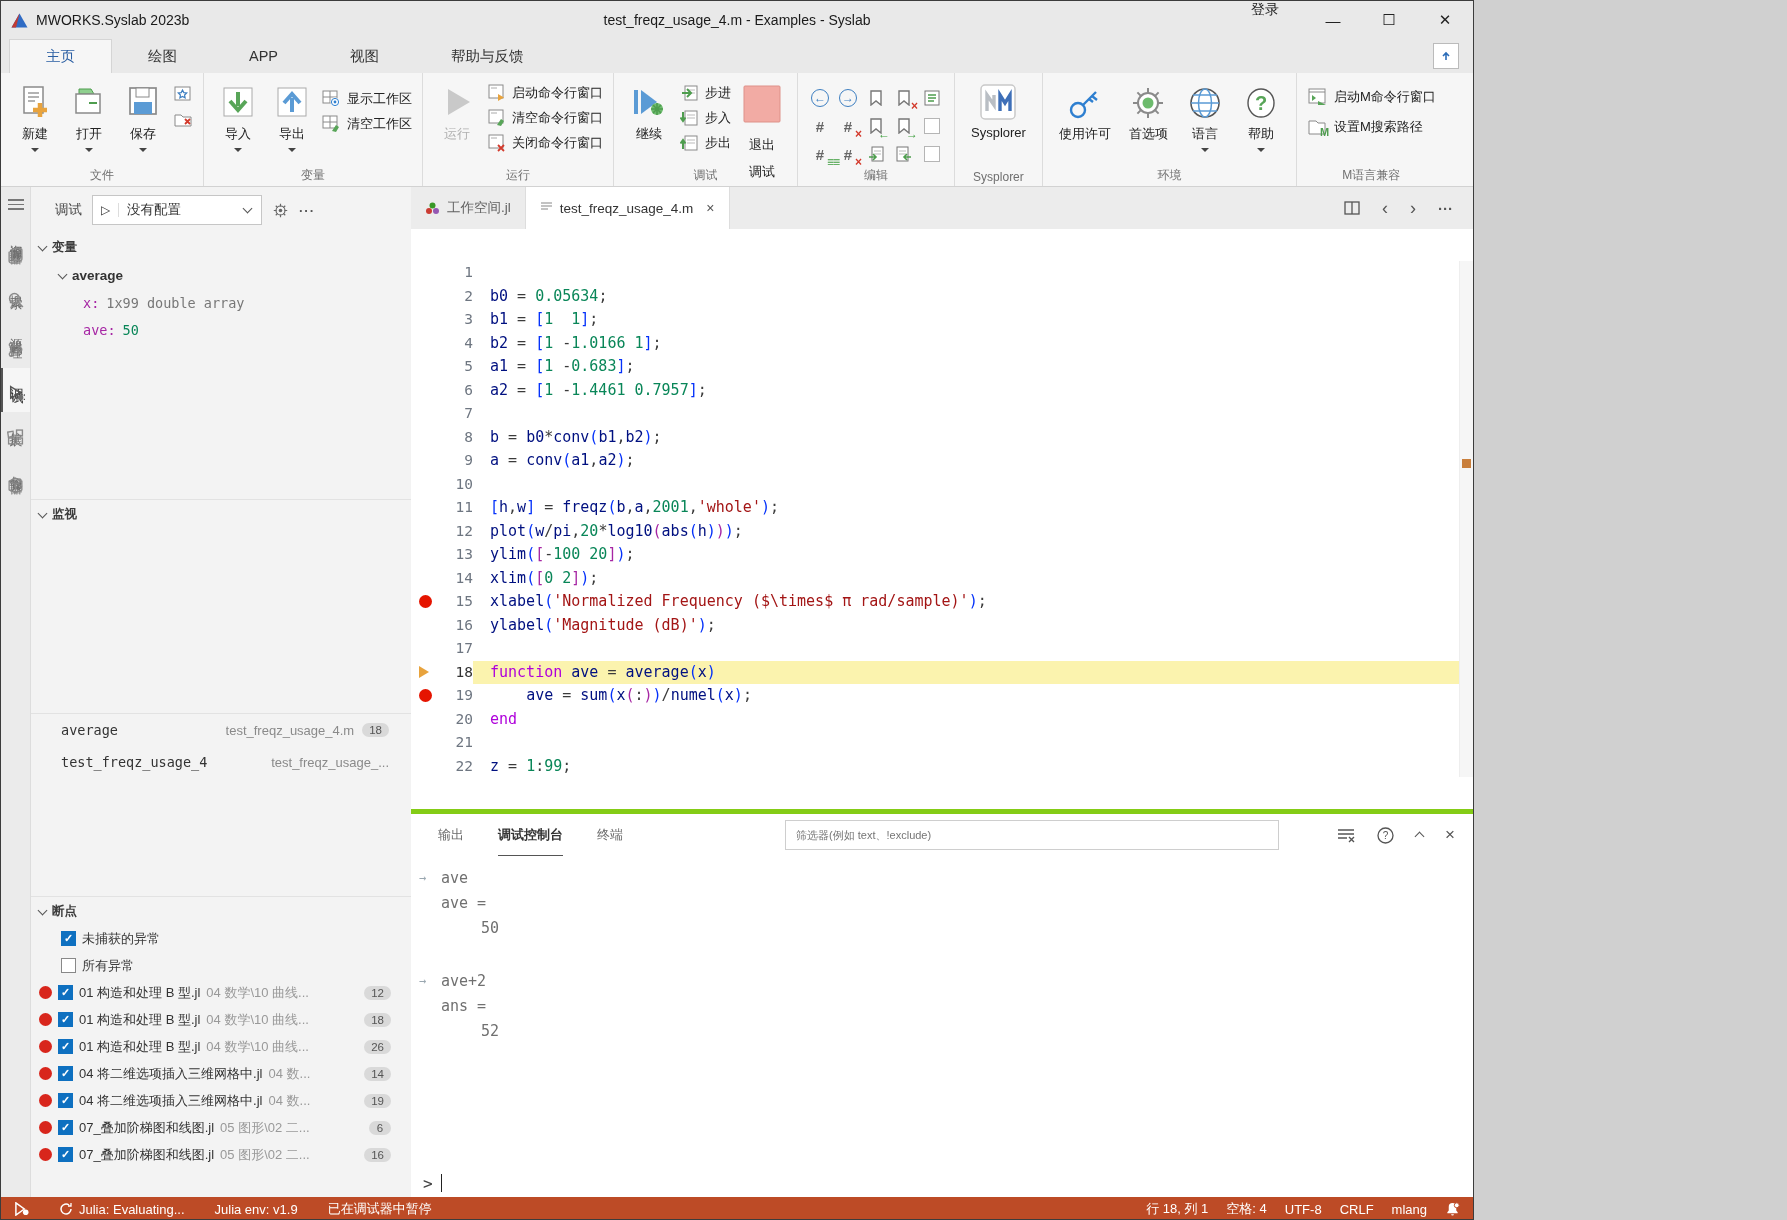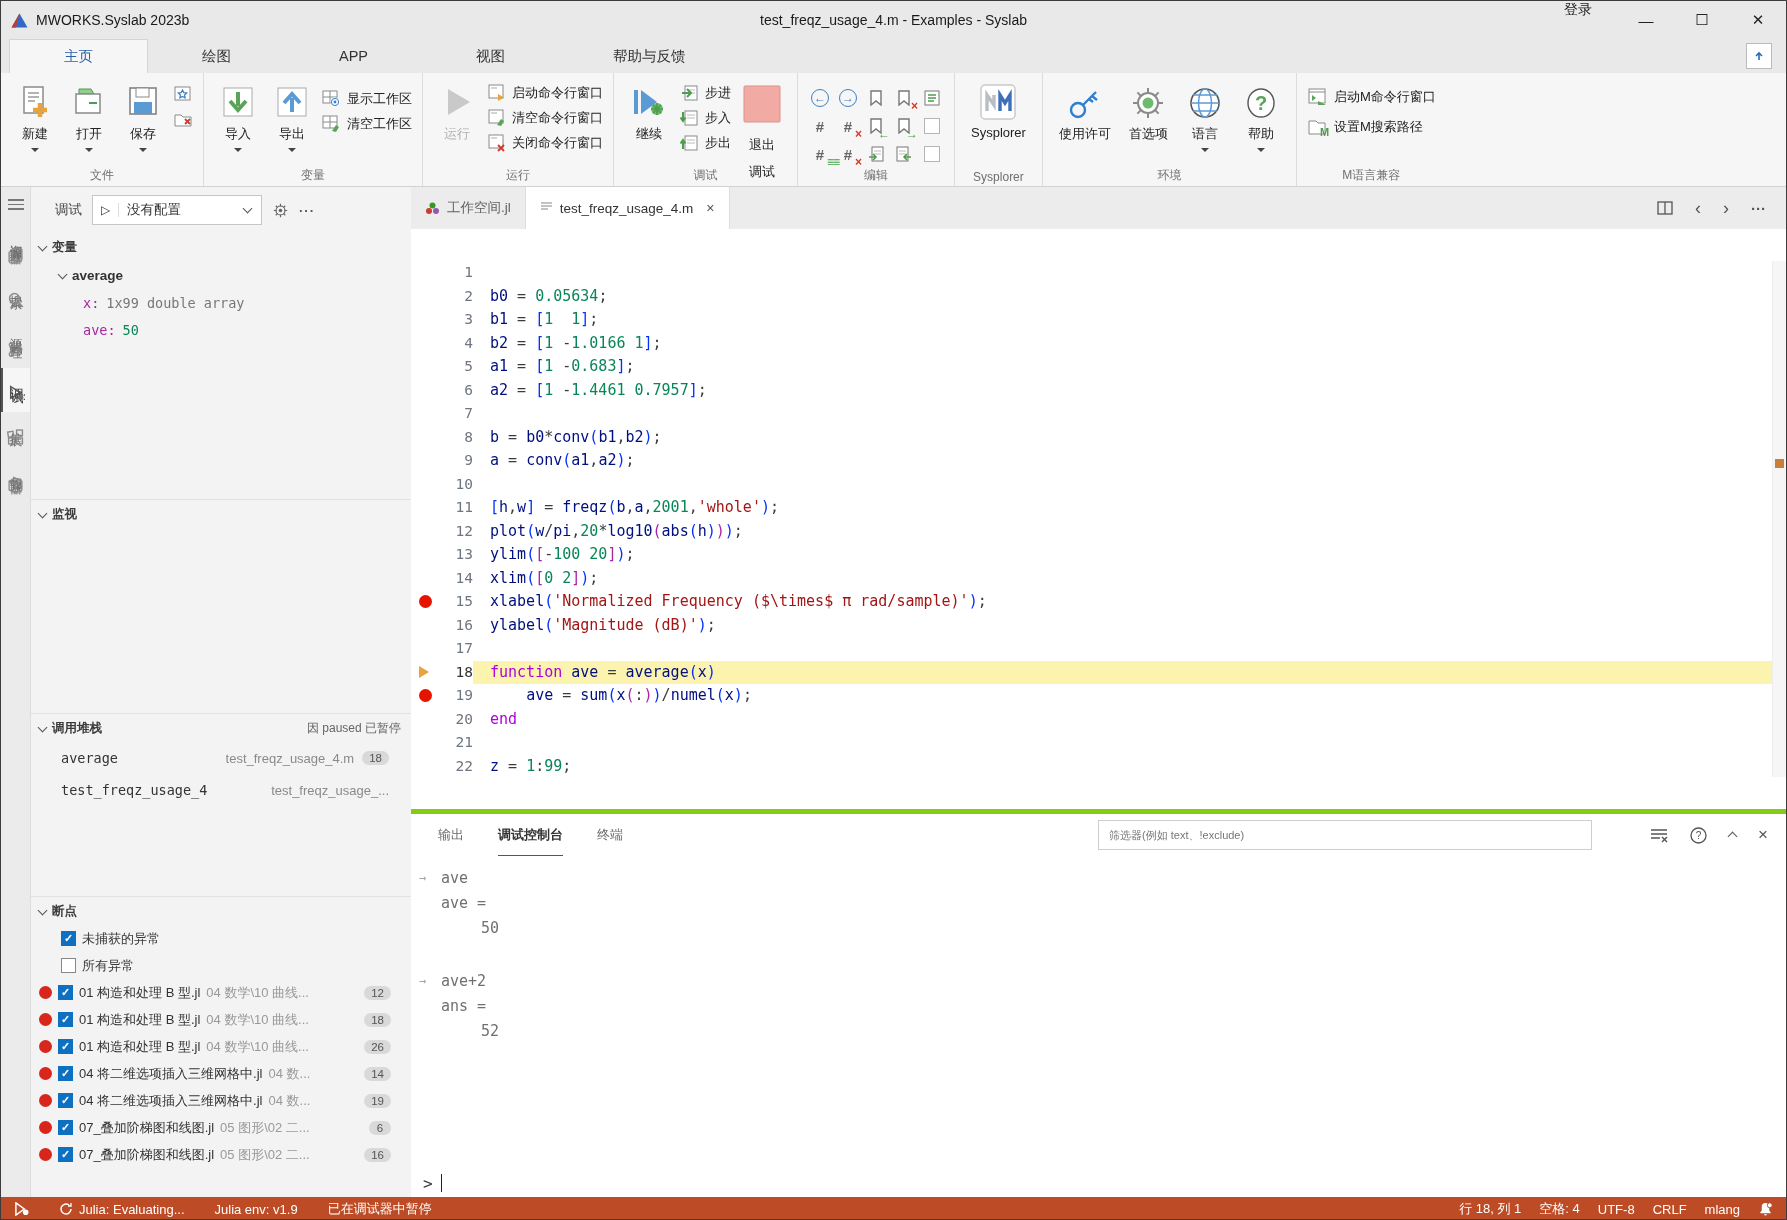--- a/index.html
+++ b/index.html
@@ -1,30 +1,30 @@
 <!DOCTYPE html>
 <html><head>
 <meta charset="utf-8">
 <style>
   * { box-sizing: border-box; margin: 0; padding: 0; }
   html,body { background:#d0d0d0; }
   body { font-family:"Liberation Sans", sans-serif; }
-  .window { position:relative; width:1787px; height:1220px; background:#fff; border:1px solid #3c3c3c; overflow:hidden; }
+  .window { position:relative; width:1474px; height:1220px; background:#fff; border:1px solid #3c3c3c; overflow:hidden; }
 
   
   .titlebar { height:38px; background:#E9E9E9; display:flex; align-items:center; position:relative; }
   .tb-left { display:flex; align-items:center; gap:8px; padding-left:10px; font-size:14px; color:#1a1a1a; }
   .tb-center { position:absolute; left:0; right:0; text-align:center; font-size:14px; color:#1a1a1a; pointer-events:none; }
   .tb-right { margin-left:auto; display:flex; height:100%; }
   .tb-login { font-size:14px; color:#1a1a1a; padding:0 26px; }
   .winbtn { width:56px; height:100%; display:flex; align-items:center; justify-content:center; font-size:15px; color:#222; }
 
   
   .ribbon-tabs { height:34px; background:#E9E9E9; display:flex; align-items:flex-end; padding-left:8px; position:relative; }
-  .rtab { padding:6px 54px; font-size:14.5px; color:#333; height:34px; display:flex; align-items:center;margin-top:48px; }
+  .rtab { padding:6px 36px; font-size:14.5px; color:#333; height:34px; display:flex; align-items:center;margin-top:48px; }
   .rtab.active { background:#F6F6F6; color:#2b5fa3; border:1px solid #D5D5D5; border-bottom:none; }
   .collapse-ribbon { position:absolute; right:14px; top:4px; width:26px; height:26px; border:1px solid #bbb; background:#fff; display:flex; align-items:center; justify-content:center; color:#2b6cb8; font-size:14px; }
 
   
   .ribbon { height:114px; background:#F6F6F6; border-bottom:1px solid #D2D2D2; display:flex; align-items:stretch; }
   .rgroup { position:relative; display:flex; align-items:flex-start; padding:8px 10px 22px 10px; border-right:1px solid #DCDCDC; gap:6px; }
   .glabel { position:absolute; bottom:2px; left:0; right:0; text-align:center; font-size:12px; color:#6f6f6f; }
   .rb-big { display:flex; flex-direction:column; align-items:center; gap:2px; padding:2px 6px; font-size:13px; color:#222; min-width:48px; }
   .rb-big .bicon { height:40px; display:flex; align-items:center; justify-content:center; }
   .caret { width:0; height:0; border:4.5px solid transparent; border-top-color:#444; margin-top:3px; }
@@ -631,25 +631,20 @@
       </div>
 
       <div class="sb-section" style="height:214px;">
         <div class="sec-head">
           <span class="chev"></span>
           <span>监视</span>
         </div>
       </div>
 
       <div class="sb-section" style="height:183px;">
-        <div class="sec-head">
-          <span class="chev"></span>
-          <span>调用堆栈</span>
-          <span class="sec-badge">因 paused 已暂停</span>
-        </div>
         <div id="callstack-frames">
             <div class="frame-row">
               <span class="frame-name">average</span>
               <span class="frame-file">test_freqz_usage_4.m</span>
               <span class="pill">18</span>
             </div>
             <div class="frame-row">
               <span class="frame-name">test_freqz_usage_4</span>
               <span class="frame-file">test_freqz_usage_...</span>
             </div>

